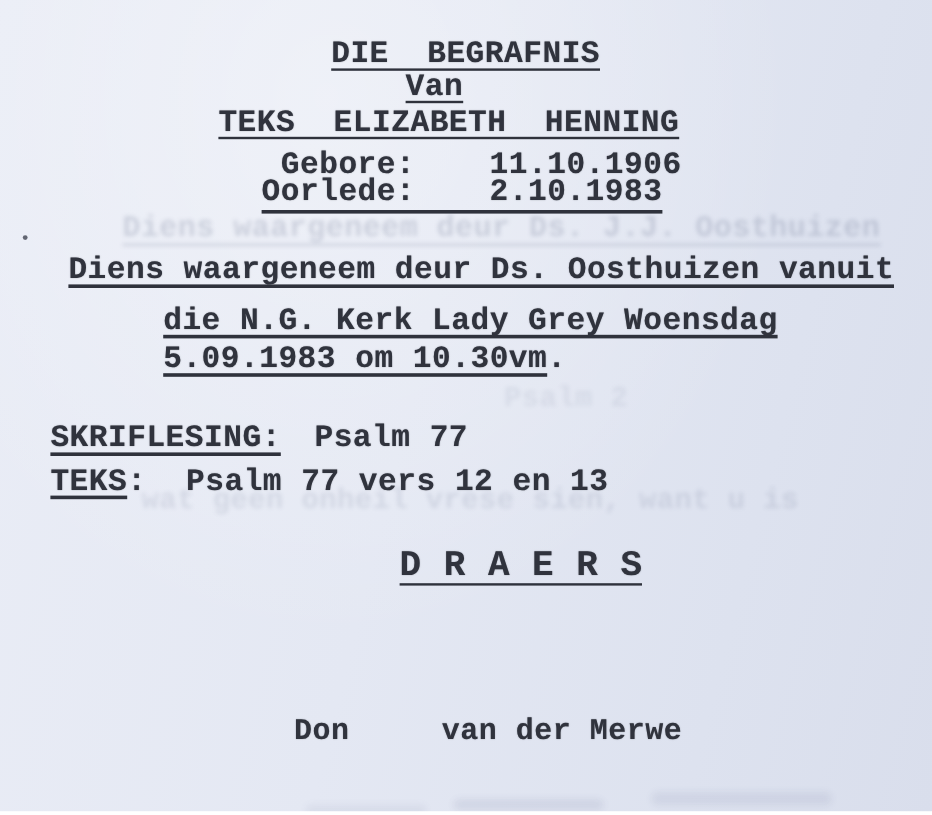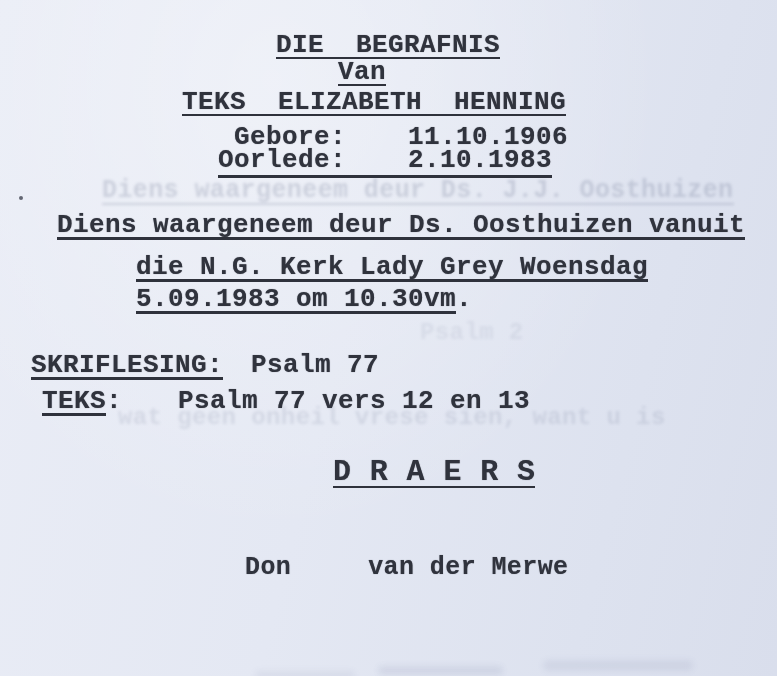--- a/index.html
+++ b/index.html
@@ -26,24 +26,24 @@
   }
   
   .u2{display:inline-block;line-height:0.9;border-bottom:2px solid #2f323c;}
   .u3{display:inline-block;line-height:0.9;border-bottom:3px solid #2f323c;}
   .row-u{border-bottom:3px solid #2f323c;padding-bottom:2px;}
   
   .vl{display:inline-block;width:174px;}
   .vl-indent{margin-left:16px;}
   .vv{display:inline-block;width:160px;text-align:right;}
   .gap-sk{margin-left:28px;}
-  .gap-tk{margin-left:56px;}
+  .gap-tk{margin-left:33px;}
   
   .bearers{line-height:27.5px;font-size:25px;}
-  .bearers div{white-space:pre;}
+  .bearers div{white-space:pre;margin-top:42px;}
   
   .ghost{
     color:#4d5878;
     filter:blur(1.6px);
     text-shadow:none;
     font-weight:700;
   }
   .g1{opacity:0.20;font-size:25px;}
   .g1 .u2{border-color:#4d5878;}
   .g2{opacity:0.09;font-size:24px;}
@@ -76,21 +76,21 @@
   <div class="tw ghost g1" style="left:102px;top:178px"><span class="u2">Diens waargeneem deur Ds. J.J. Oosthuizen</span></div>
 
   <div class="tw" style="left:136px;top:254px"><span class="u3">die N.G. Kerk Lady Grey Woensdag</span></div>
 
   <div class="tw" style="left:57px;top:212px"><span class="u3">Diens waargeneem deur Ds. Oosthuizen vanuit</span></div>
 
   <div class="tw" style="left:136px;top:286px"><span class="u3">5.09.1983 om 10.30vm</span><span>.</span></div>
 
   <div class="tw ghost g2" style="left:420px;top:321px">Psalm 2</div>
 
-  <div class="tw" style="left:31px;top:352px"><span class="u3">SKRIFLESING:</span><span class="gap-sk">Psalm 77</span></div>
+  <div class="tw" style="left:42px;top:352px"><span class="u3">SKRIFLESING:</span><span class="gap-sk">Psalm 77</span></div>
 
   <div class="tw" style="left:42px;top:388px"><span class="u3">TEKS</span><span>:</span><span class="gap-tk">Psalm 77 vers 12 en 13</span></div>
 
   <div class="tw ghost g3" style="left:118px;top:406px">wat geen onheil vrese sien, want u is</div>
 
   <div class="tw" style="left:333px;top:457px;font-size:30px"><span class="u2">D R A E R S</span></div>
 
   <div class="tw bearers" style="left:245px;top:499px">
     <div>Don     van der Merwe</div>
     

